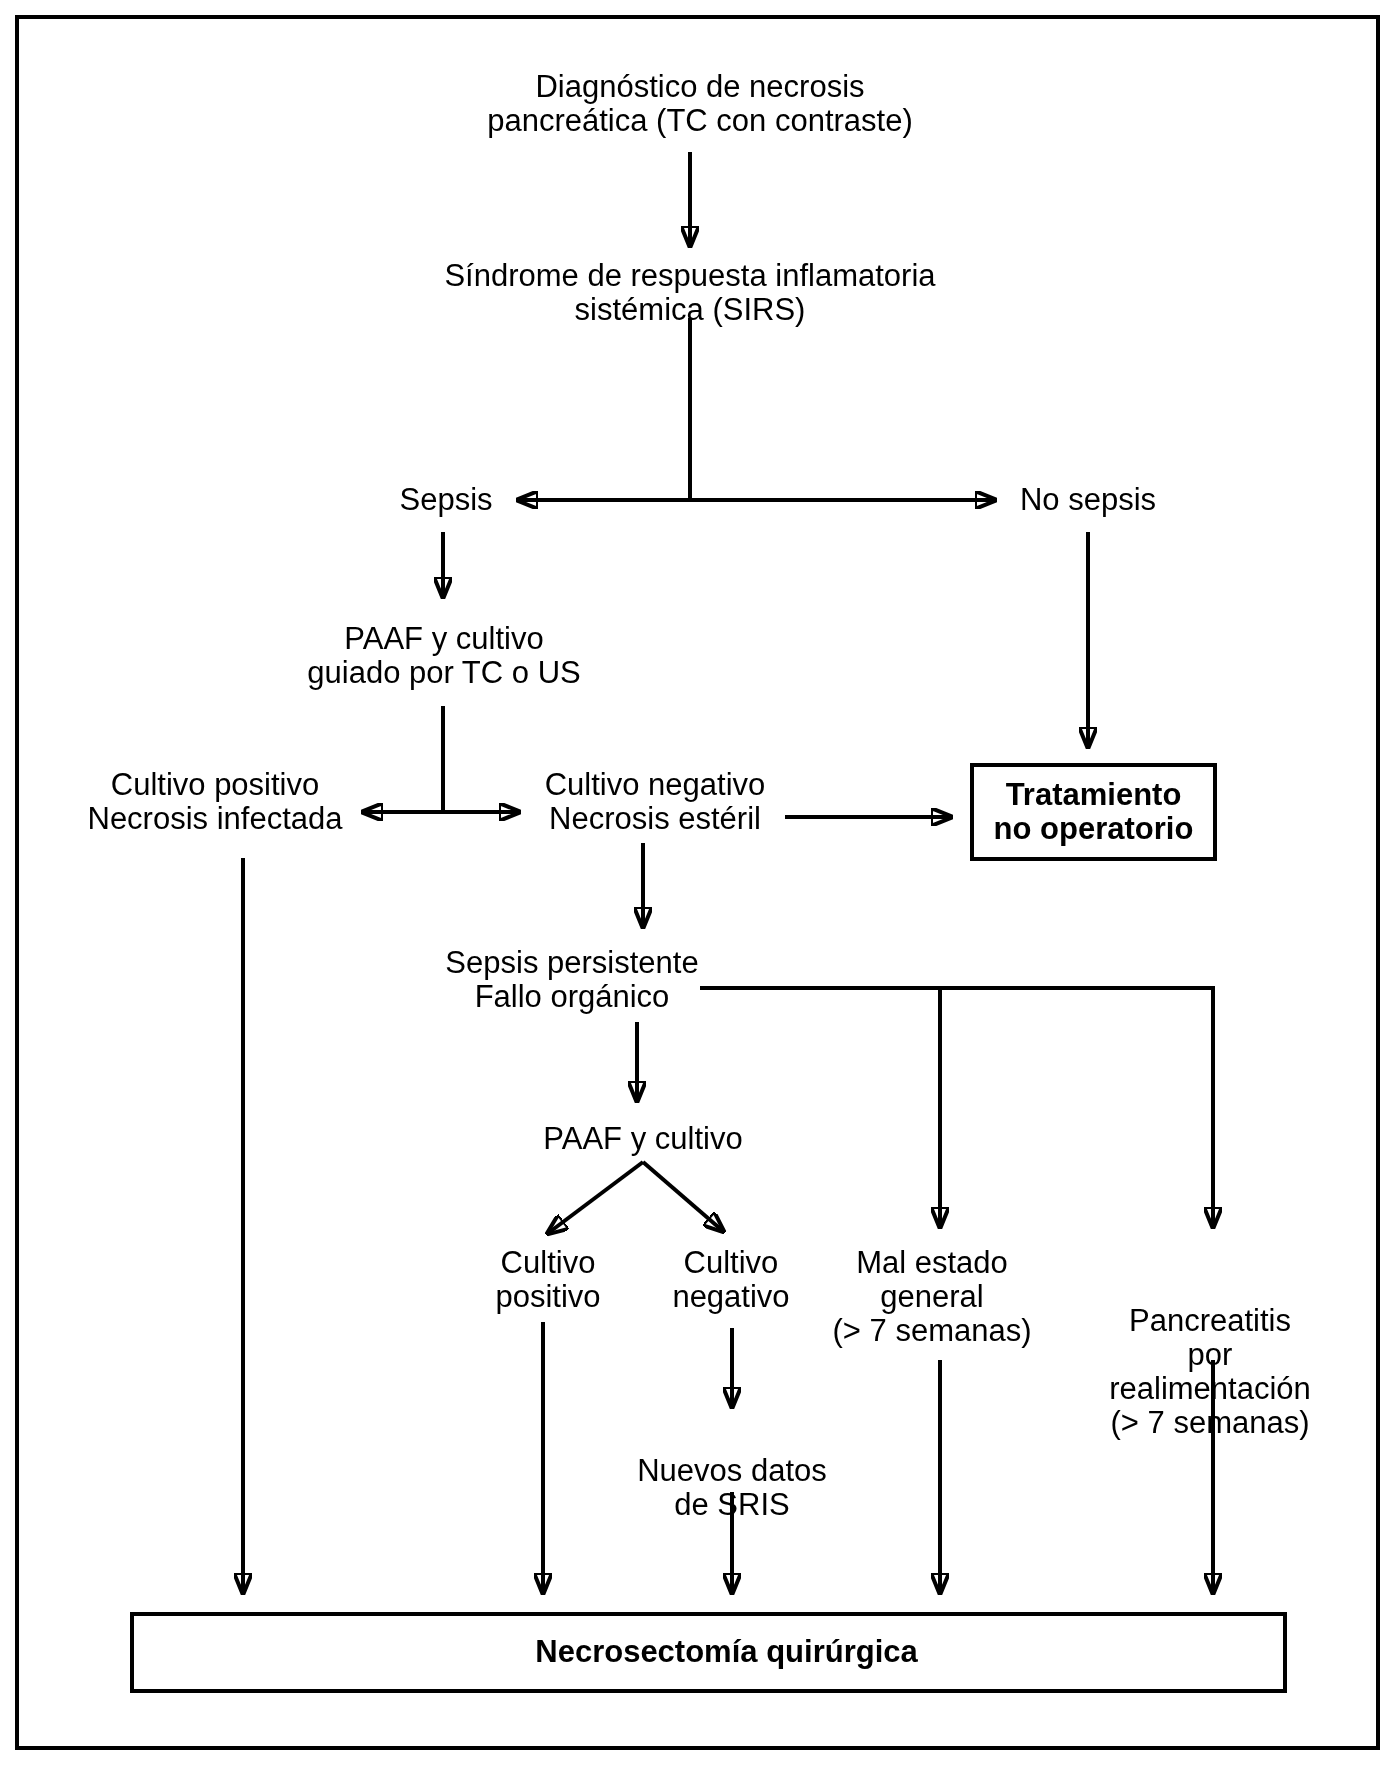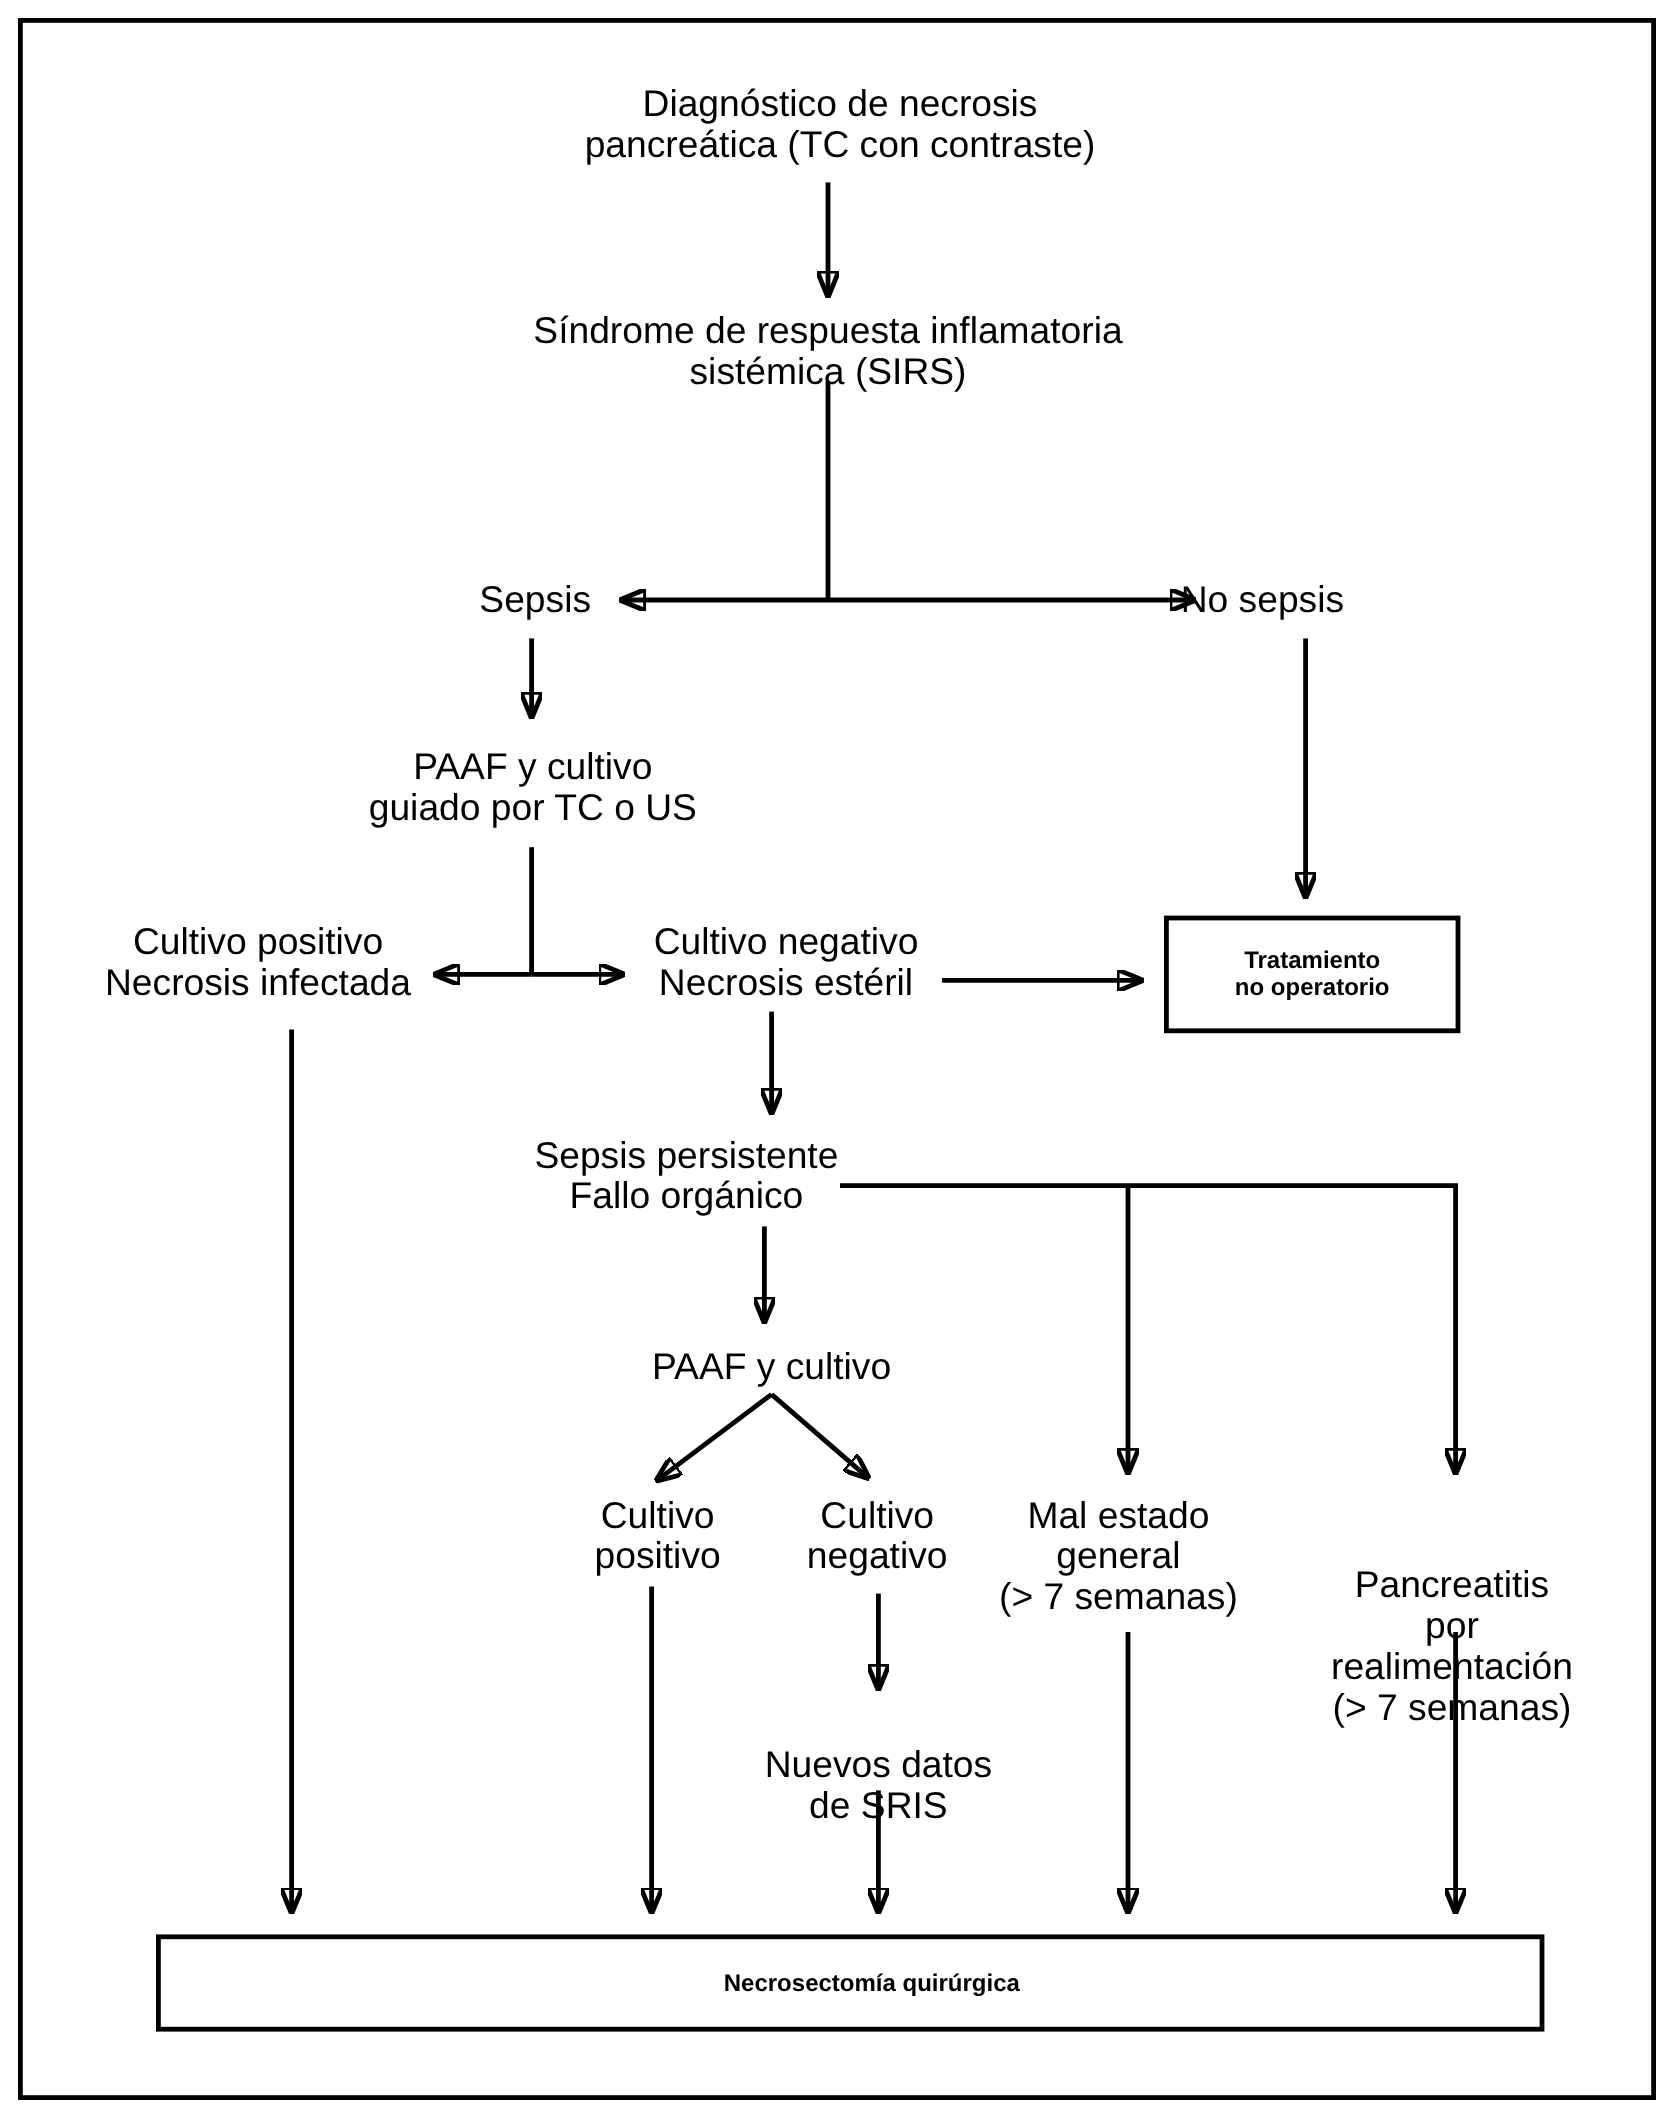--- a/index.html
+++ b/index.html
@@ -36,21 +36,21 @@
   .node-box {
     position: absolute;
     box-sizing: border-box;
     border: 4px solid #000000;
     display: flex;
     align-items: center;
     justify-content: center;
   }
   .node-box .box-text {
     font-weight: bold;
-    font-size: 20px;
+    font-size: 31px;
     line-height: 1.1;
     text-align: center;
     white-space: pre-line;
   }
   svg.wires {
     position: absolute;
     left: 0;
     top: 0;
     width: 1395px;
     height: 1765px;
@@ -100,21 +100,21 @@
     </g>
   </svg>
 
   <div class="label" style="left:700px; top:70px;">Diagnóstico de necrosis
 pancreática (TC con contraste)</div>
 
   <div class="label" style="left:690px; top:259px;">Síndrome de respuesta inflamatoria sistémica (SIRS)</div>
 
   <div class="label" style="left:446px; top:483px;">Sepsis</div>
 
-  <div class="label" style="left:1052px; top:483px;">No sepsis</div>
+  <div class="label" style="left:1088px; top:483px;">No sepsis</div>
 
   <div class="label" style="left:444px; top:622px;">PAAF y cultivo
 guiado por TC o US</div>
 
   <div class="label" style="left:215px; top:768px;">Cultivo positivo
 Necrosis infectada</div>
 
   <div class="label" style="left:655px; top:768px;">Cultivo negativo
 Necrosis estéril</div>
 

